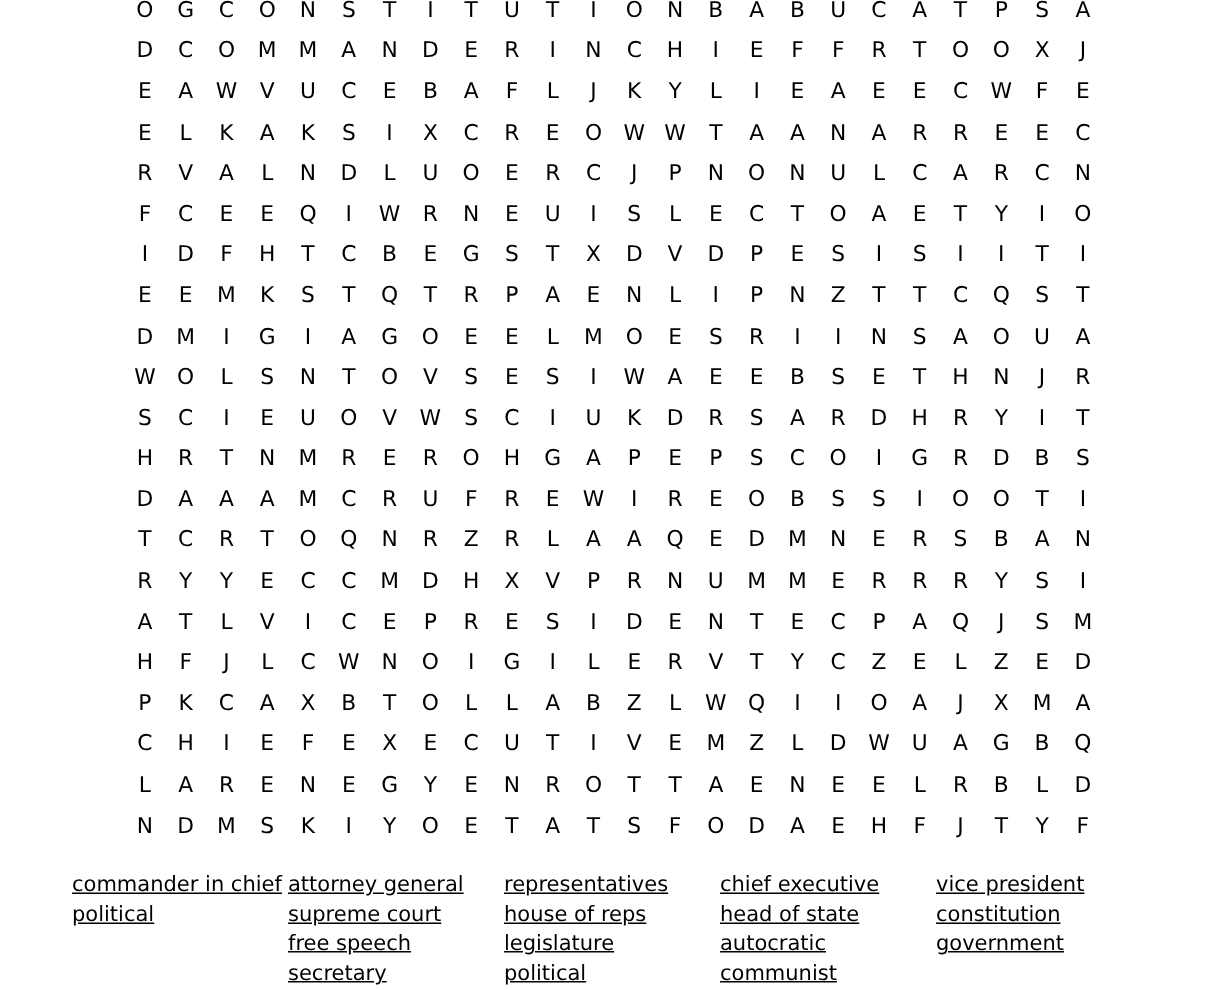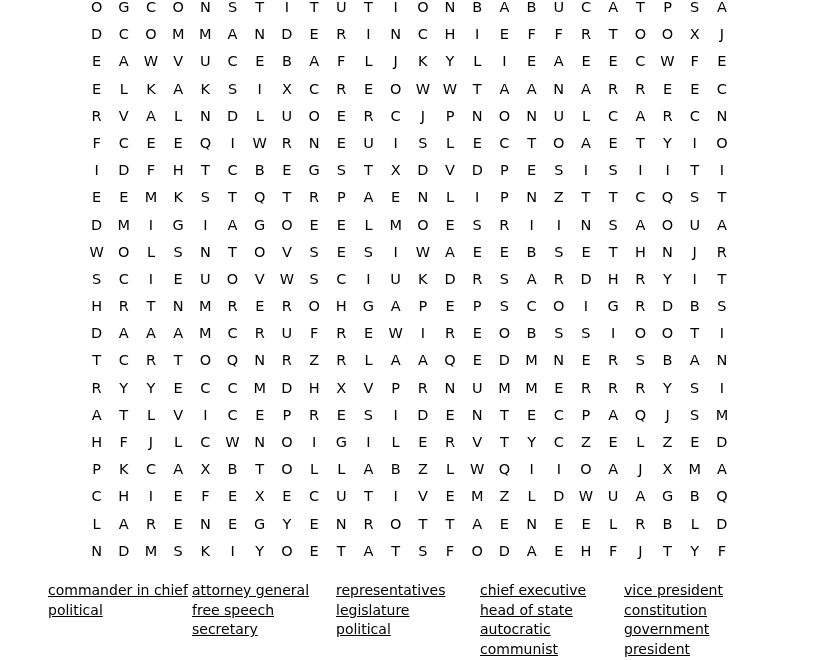--- a/index.html
+++ b/index.html
@@ -564,33 +564,34 @@
     </div>
   </div>
 
 <div id="words">
   <div class="col">
     <div class="word">commander in chief</div>
     <div class="word">political</div>
   </div>
   <div class="col">
     <div class="word">attorney general</div>
+    <div class="word">supreme court</div>
     <div class="word">free speech</div>
     <div class="word">secretary</div>
   </div>
   <div class="col">
     <div class="word">representatives</div>
+    <div class="word">house of reps</div>
     <div class="word">legislature</div>
     <div class="word">political</div>
   </div>
   <div class="col">
     <div class="word">chief executive</div>
     <div class="word">head of state</div>
     <div class="word">autocratic</div>
     <div class="word">communist</div>
   </div>
   <div class="col">
     <div class="word">vice president</div>
     <div class="word">constitution</div>
     <div class="word">government</div>
-    <div class="word">president</div>
   </div>
 </div>
 
 </body></html>

